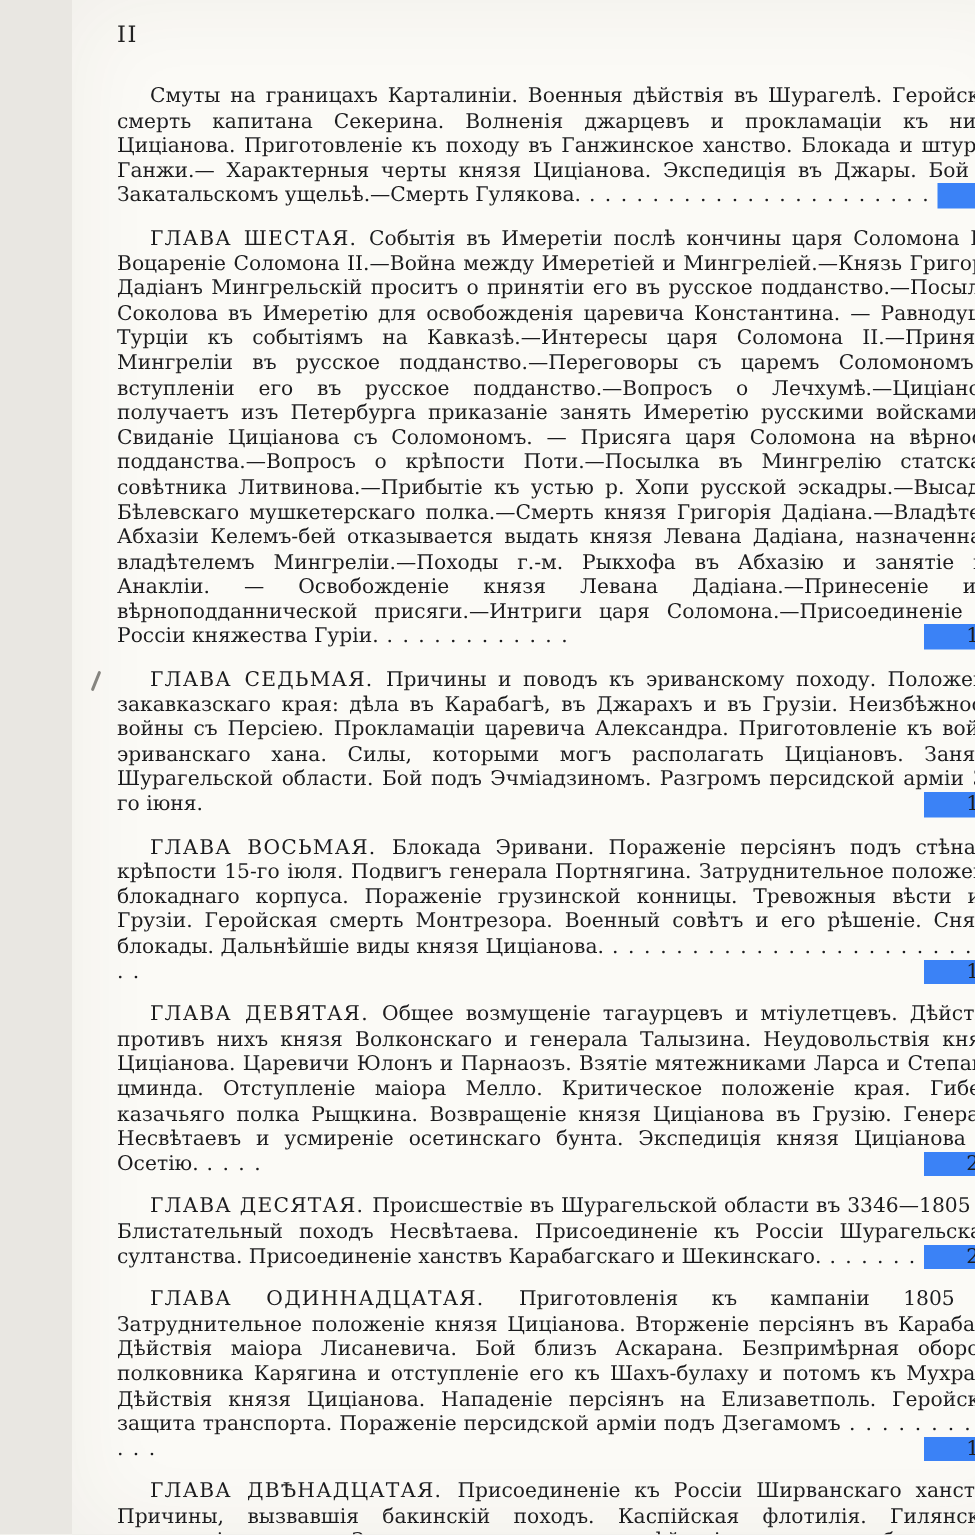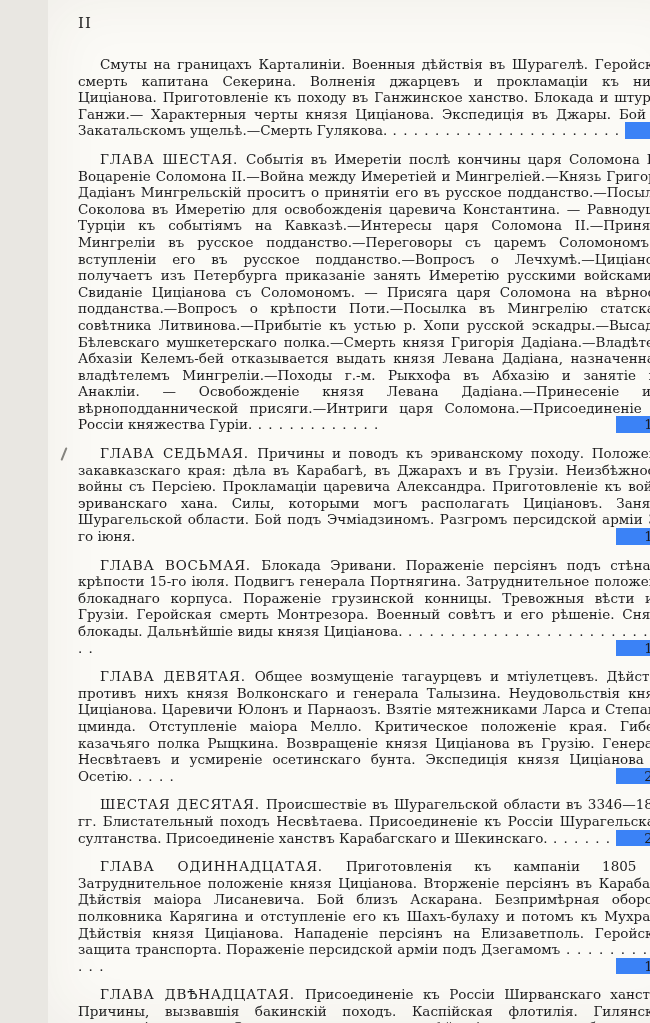--- a/index.html
+++ b/index.html
@@ -84,21 +84,21 @@
     <b class="ch">ГЛАВА ВОСЬМАЯ. </b><span>Блокада Эривани. Пораженіе персіянъ подъ стѣнами крѣпости 15-го іюля. Подвигъ генерала Портнягина. Затруднительное положеніе блокаднаго корпуса. Пораженіе грузинской конницы. Тревожныя вѣсти изъ Грузіи. Геройская смерть Монтрезора. Военный совѣтъ и его рѣшеніе. Снятіе блокады. Дальнѣйшіе виды князя Циціанова.</span><span class="leader"> . . . . . . . . . . . . . . . . . . . . . . . . . . .</span>
     <span class="pg">188</span>
   </p>
 
   <p class="entry">
     <b class="ch">ГЛАВА ДЕВЯТАЯ. </b><span>Общее возмущеніе тагаурцевъ и мтіулетцевъ. Дѣйствія противъ нихъ князя Волконскаго и генерала Талызина. Неудовольствія князя Циціанова. Царевичи Юлонъ и Парнаозъ. Взятіе мятежниками Ларса и Степанъ-цминда. Отступленіе маіора Мелло. Критическое положеніе края. Гибель казачьяго полка Рыщкина. Возвращеніе князя Циціанова въ Грузію. Генералъ Несвѣтаевъ и усмиреніе осетинскаго бунта. Экспедиція князя Циціанова въ Осетію.</span><span class="leader"> . . . .</span>
     <span class="pg">258</span>
   </p>
 
   <p class="entry">
-    <b class="ch">ШЕСТАЯ ДЕСЯТАЯ. </b><span>Происшествіе въ Шурагельской области въ 3346—1805 гг. Блистательный походъ Несвѣтаева. Присоединеніе къ Россіи Шурагельскаго султанства. Присоединеніе ханствъ Карабагскаго и Шекинскаго.</span><span class="leader"> . . . . . . . . .</span>
+    <b class="ch">ГЛАВА ДЕСЯТАЯ. </b><span>Происшествіе въ Шурагельской области въ 3346—1805 гг. Блистательный походъ Несвѣтаева. Присоединеніе къ Россіи Шурагельскаго султанства. Присоединеніе ханствъ Карабагскаго и Шекинскаго.</span><span class="leader"> . . . . . . . . .</span>
     <span class="pg">283</span>
   </p>
 
   <p class="entry">
     <b class="ch">ГЛАВА ОДИННАДЦАТАЯ. </b><span>Приготовленія къ кампаніи 1805 г. Затруднительное положеніе князя Циціанова. Вторженіе персіянъ въ Карабагъ. Дѣйствія маіора Лисаневича. Бой близъ Аскарана. Безпримѣрная оборона полковника Карягина и отступленіе его къ Шахъ-булаху и потомъ къ Мухрату. Дѣйствія князя Циціанова. Нападеніе персіянъ на Елизаветполь. Геройская защита транспорта. Пораженіе персидской арміи подъ Дзегамомъ</span><span class="leader"> . . . . . . . . . . . . .</span>
     <span class="pg">197</span>
   </p>
 
   <p class="entry">
     <b class="ch">ГЛАВА ДВѢНАДЦАТАЯ. </b><span>Присоединеніе къ Россіи Ширванскаго ханства. Причины, вызвавшія бакинскій походъ. Каспійская флотилія. Гилянская экспедиція генерала Завалишина и неудачныя дѣйствія его противъ бакинскаго хана. Выступ-</span><span class="leader"></span>

